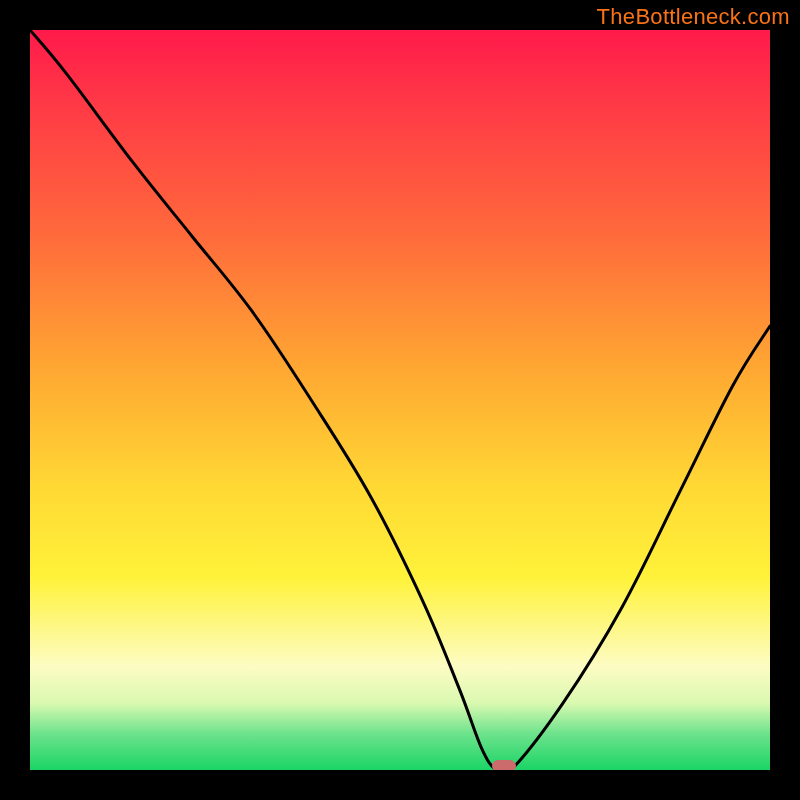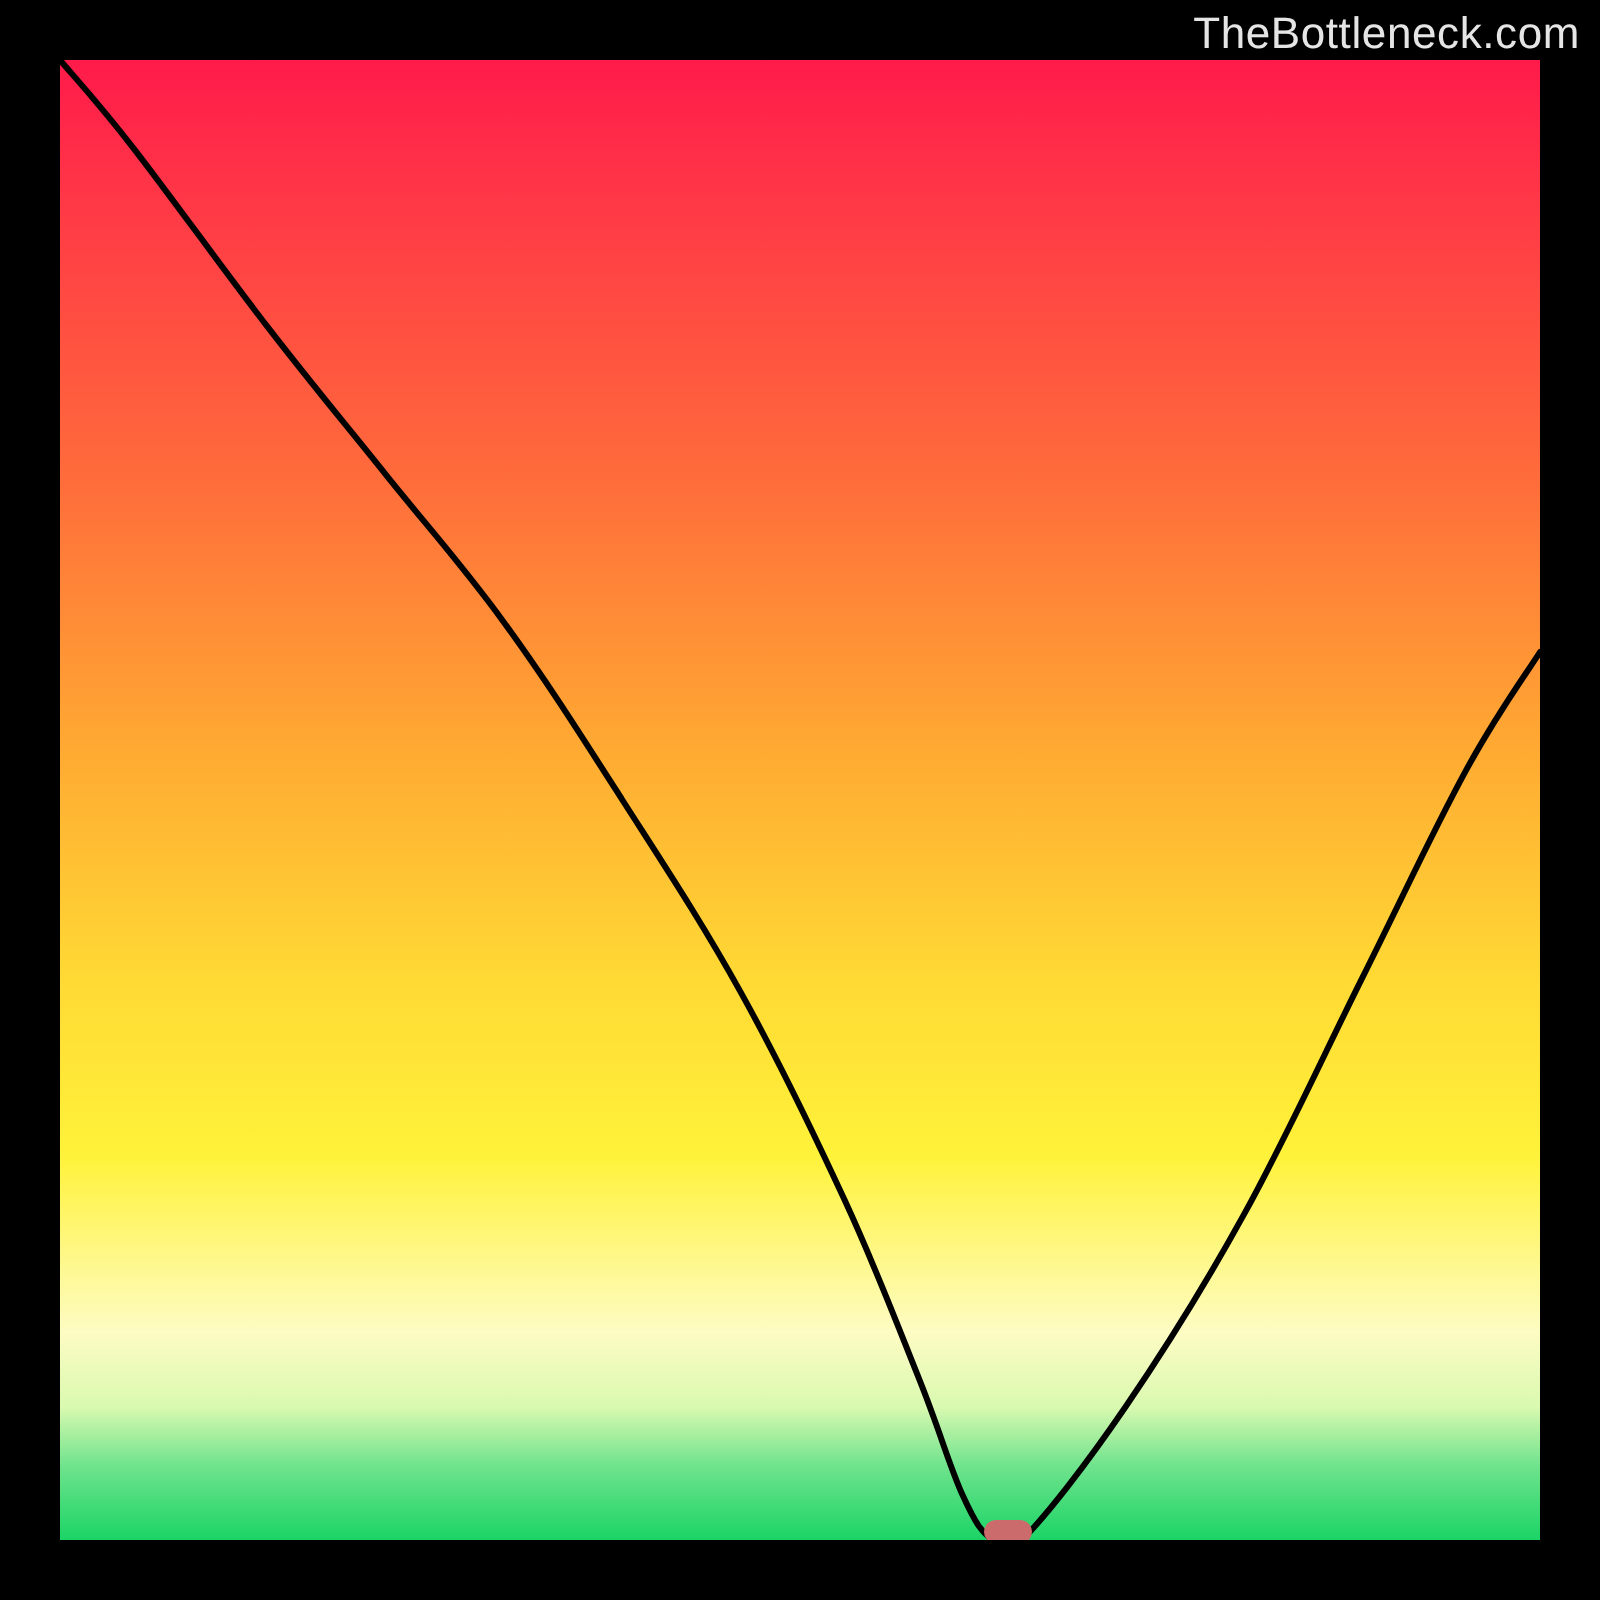--- a/index.html
+++ b/index.html
@@ -15,21 +15,21 @@
     width: 800px;
     height: 800px;
     background: #000;
   }
   .watermark {
     position: absolute;
     top: 4px;
     right: 10px;
     font-family: Arial, Helvetica, sans-serif;
     font-size: 22px;
-    color: #e5e5e5;
+    color: #f97316;
     letter-spacing: 0.3px;
     z-index: 20;
   }
   .plot-area {
     position: absolute;
     left: 30px;
     top: 30px;
     width: 740px;
     height: 740px;
     overflow: hidden;

